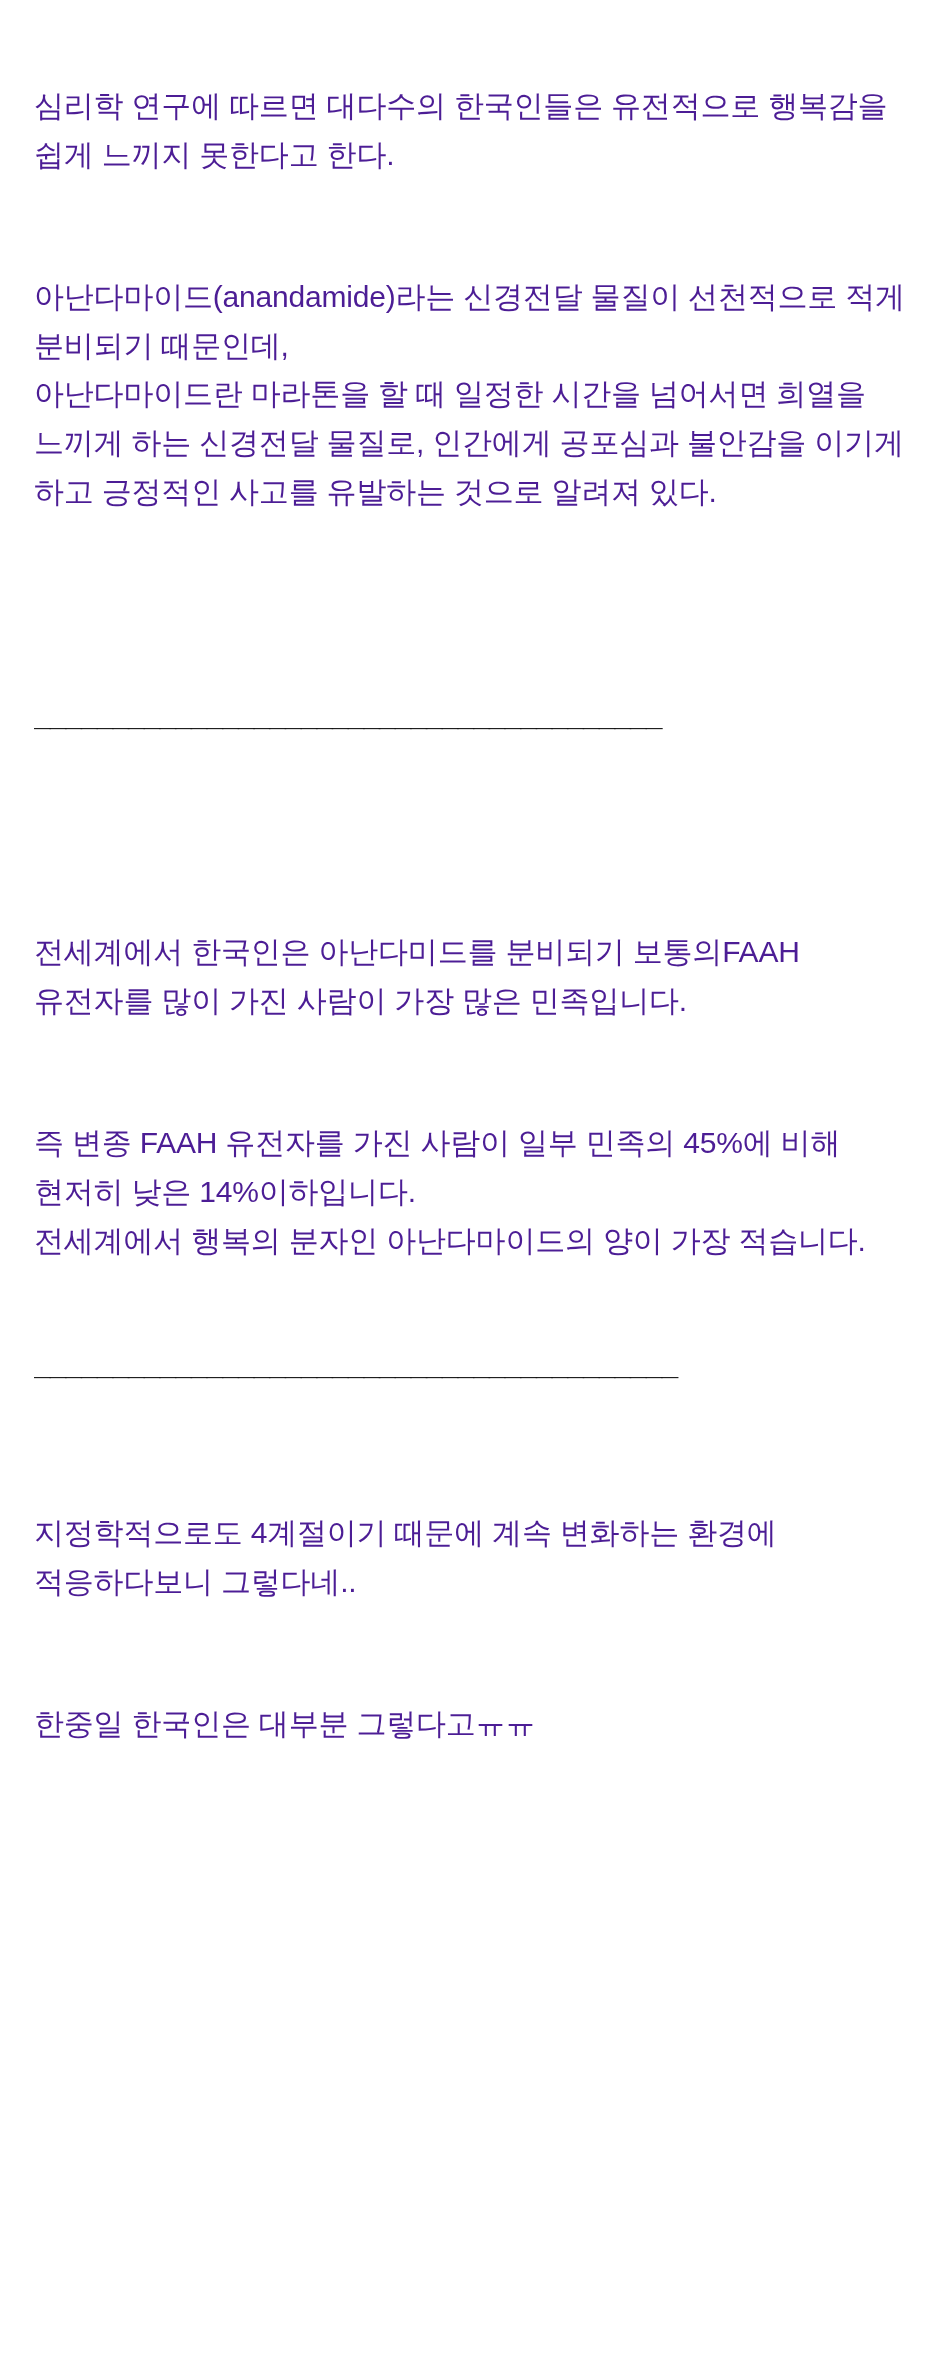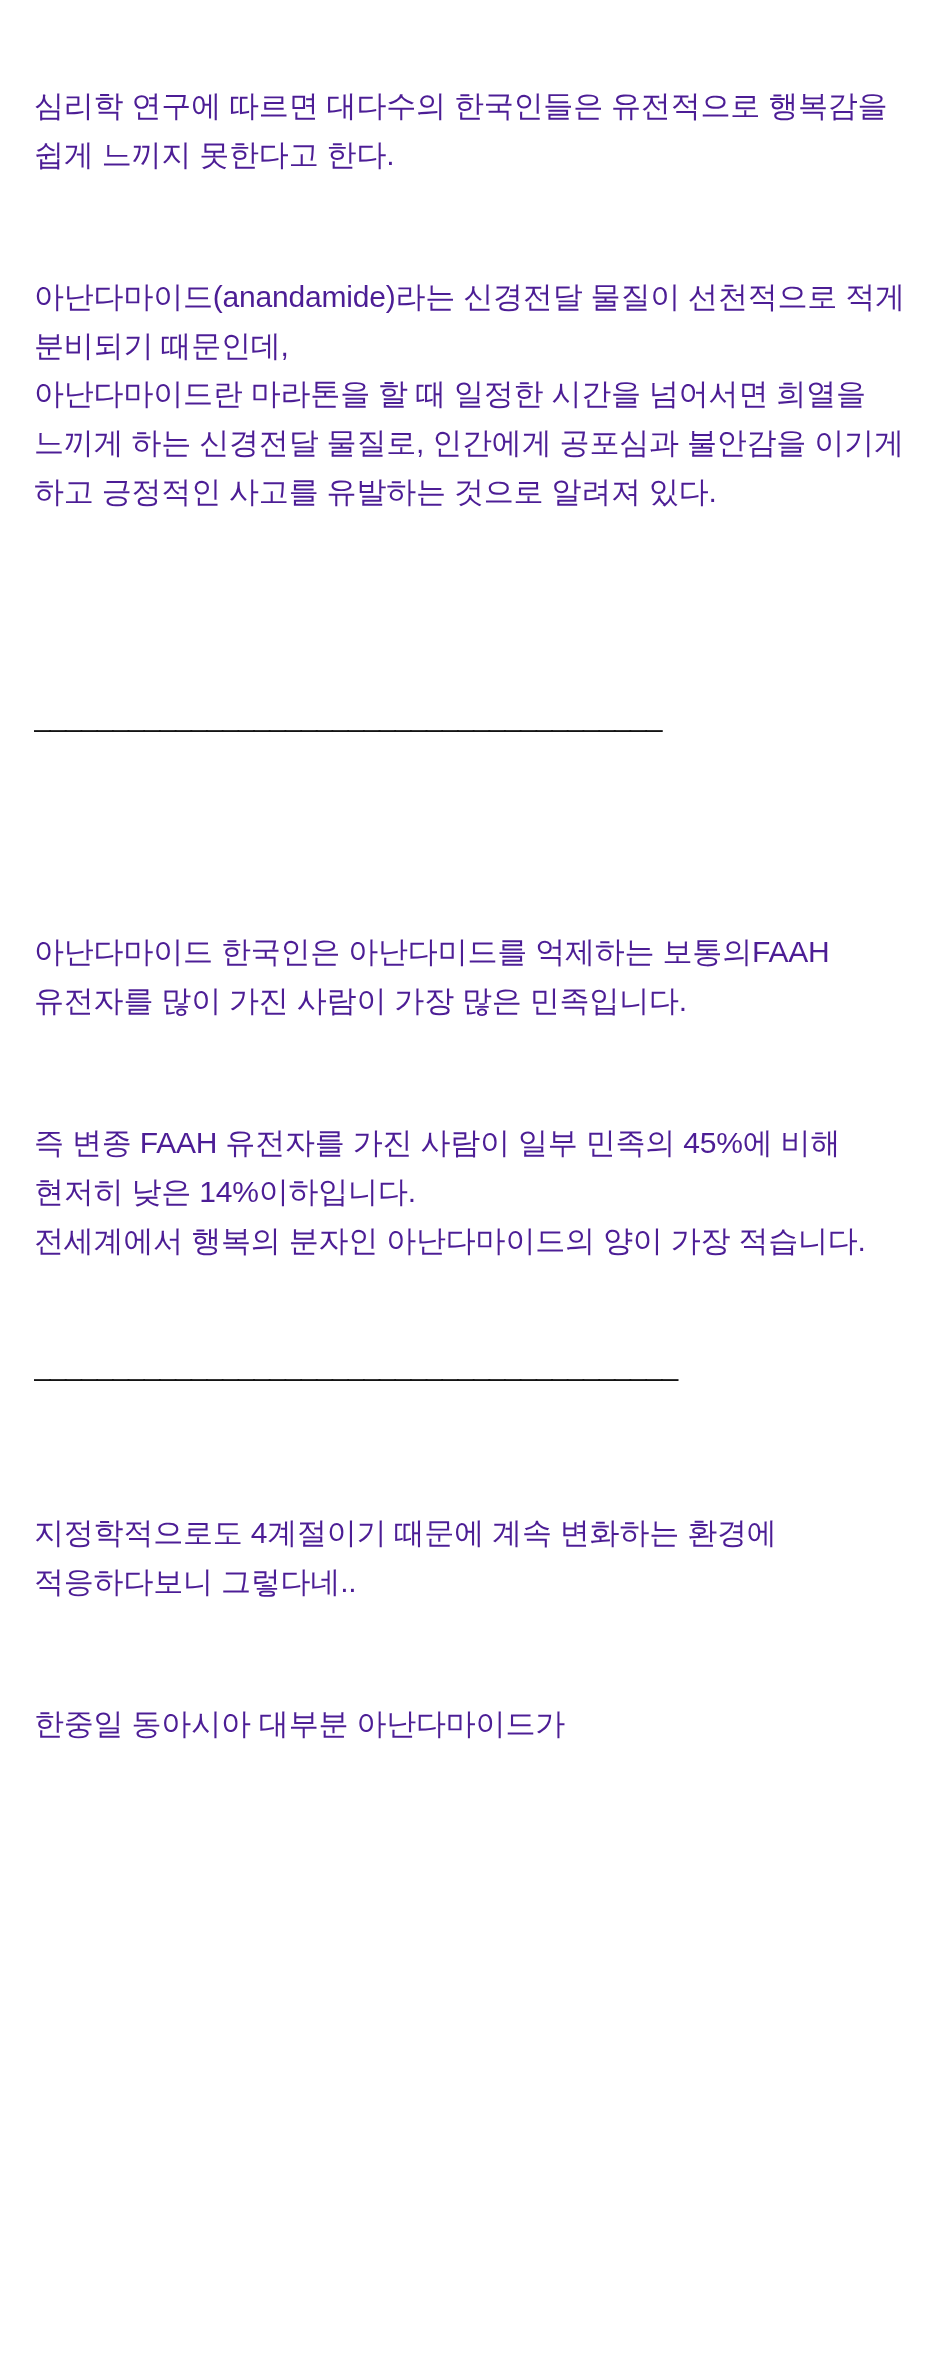--- a/index.html
+++ b/index.html
@@ -33,20 +33,21 @@
   .gap-md { height: 52px; }
   .gap-lg { height: 96px; }
   .gap-xl { height: 118px; }
   .divider-line {
     font-size: 30px;
     line-height: 1.2;
     color: #141414;
     letter-spacing: -1px;
     overflow: hidden;
     white-space: nowrap;
+    font-weight: bold;
   }
 </style>
 </head>
 <body>
 
 <div class="page">
 
   <p class="block">심리학 연구에 따르면 대다수의 한국인들은 유전적으로 행복감을 쉽게 느끼지 못한다고 한다.</p>
   <div class="gap-sm"></div>
 
@@ -56,28 +57,28 @@
 
 
   <div class="gap-xl"></div>
   <div class="divider-line">________________________________________</div>
   <div class="gap-lg"></div>
 
   <div class="gap-sm"></div>
 
   <div class="gap-sm"></div>
 
-  <p class="block">아난다마이드 한국인은 아난다미드를 억제하는 보통의FAAH 유전자를 많이 가진 사람이 가장 많은 민족입니다.</p>
+  <p class="block">전세계에서 한국인은 아난다미드를 분비되기 보통의FAAH 유전자를 많이 가진 사람이 가장 많은 민족입니다.</p>
   <div class="gap-sm"></div>
 
   <p class="block">즉 변종 FAAH 유전자를 가진 사람이 일부 민족의 45%에 비해 현저히 낮은 14%이하입니다.
 전세계에서 행복의 분자인 아난다마이드의 양이 가장 적습니다.</p>
 
   <div class="gap-md"></div>
   <div class="divider-line">_________________________________________</div>
   <div class="gap-lg"></div>
 
   <p class="block">지정학적으로도 4계절이기 때문에 계속 변화하는 환경에 적응하다보니 그렇다네..</p>
   <div class="gap-sm"></div>
 
-  <p class="block">한중일 동아시아 대부분 아난다마이드가</p>
+  <p class="block">한중일 한국인은 대부분 그렇다고ㅠㅠ</p>
 
 </div>
 
 </body></html>

